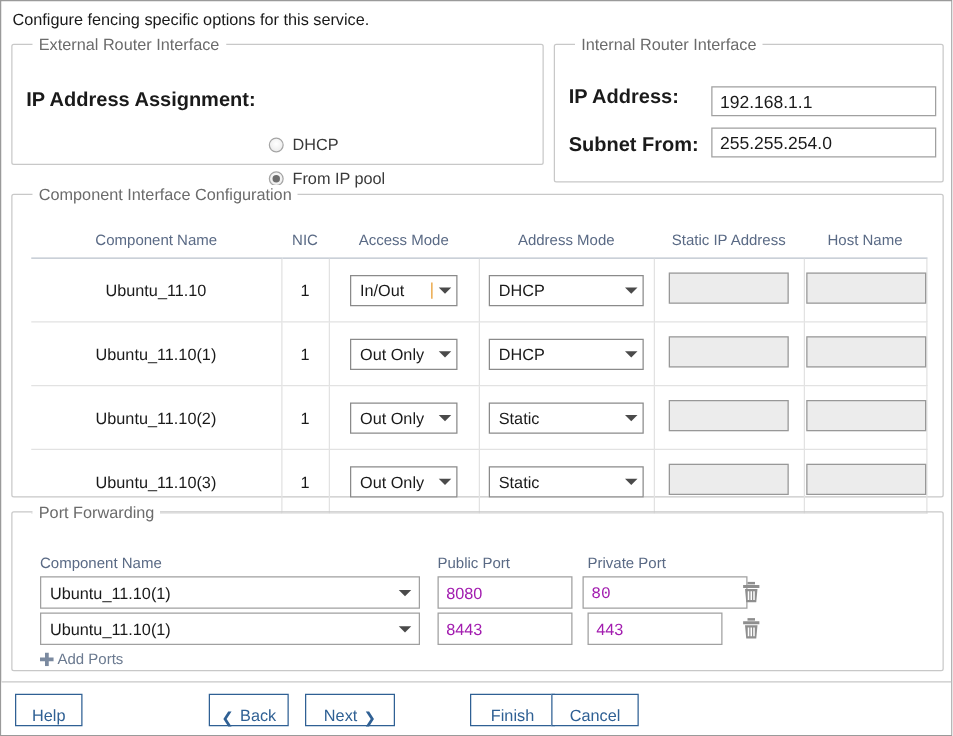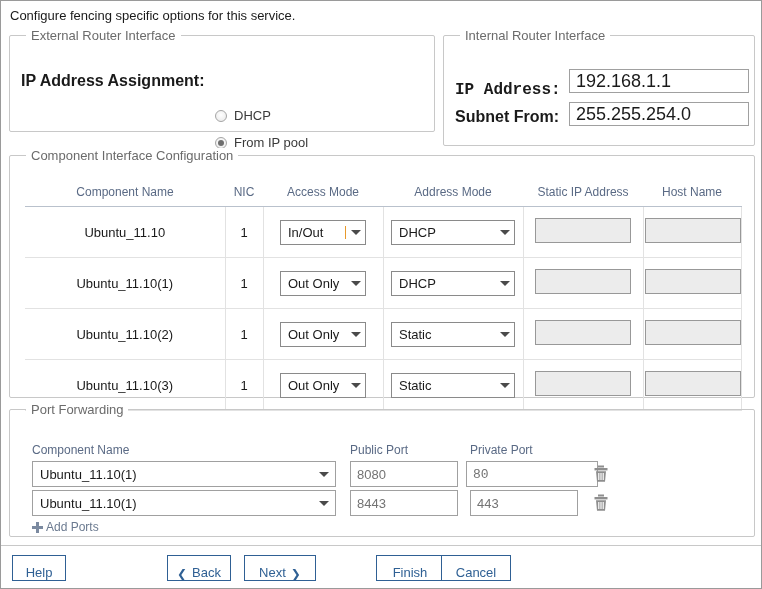--- a/index.html
+++ b/index.html
@@ -92,30 +92,30 @@
     position: absolute;
     left: 50%; top: 50%;
     width: 6px; height: 6px;
     margin: -3px 0 0 -3px;
     border-radius: 50%;
     background: #6e6e6e;
   }
   .radio-label { font-size: 13px; color: #3a3a3a; }
 
   
-  #lbl-ipaddr { left: 11px; top: 45px; font-family: Liberation Mono, monospace; }
+  #lbl-ipaddr { left: 11px; top: 33px; }
   #lbl-subnet { left: 11px; top: 72px; }
 
   .txt {
     position: absolute;
     box-sizing: border-box;
     border: 1px solid #a0a0a0;
     background: #ffffff;
     font-family: "Liberation Sans", sans-serif;
-    font-size: 18px;
+    font-size: 14px;
     color: #1a1a1a;
     padding: 0 6px;
     outline: none;
     border-radius: 0;
   }
   #in-ipaddr { left: 125px; top: 33px; width: 180px; height: 24px; }
   #in-subnet { left: 125px; top: 66px; width: 180px; height: 24px; }
 
   
   .cic-table {
@@ -243,21 +243,21 @@
   #pf-comp-1 { left: 22px; top: 80px; }
 
   .pf-txt {
     position: absolute;
     box-sizing: border-box;
     height: 26px;
     border: 1px solid #a0a0a0;
     background: #ffffff;
     font-family: "Liberation Sans", sans-serif;
     font-size: 13px;
-    color: #737373;
+    color: #a21caf;
     padding: 0 6px;
     outline: none;
   }
   #pf-pub-0  { left: 340px; top: 51px; width: 108px; }
   #pf-priv-0 { left: 456px; top: 51px; width: 132px; font-family: Liberation Mono, monospace; }
   #pf-pub-1  { left: 340px; top: 80px; width: 108px; }
   #pf-priv-1 { left: 460px; top: 80px; width: 108px; }
 
   .trash {
     position: absolute;

